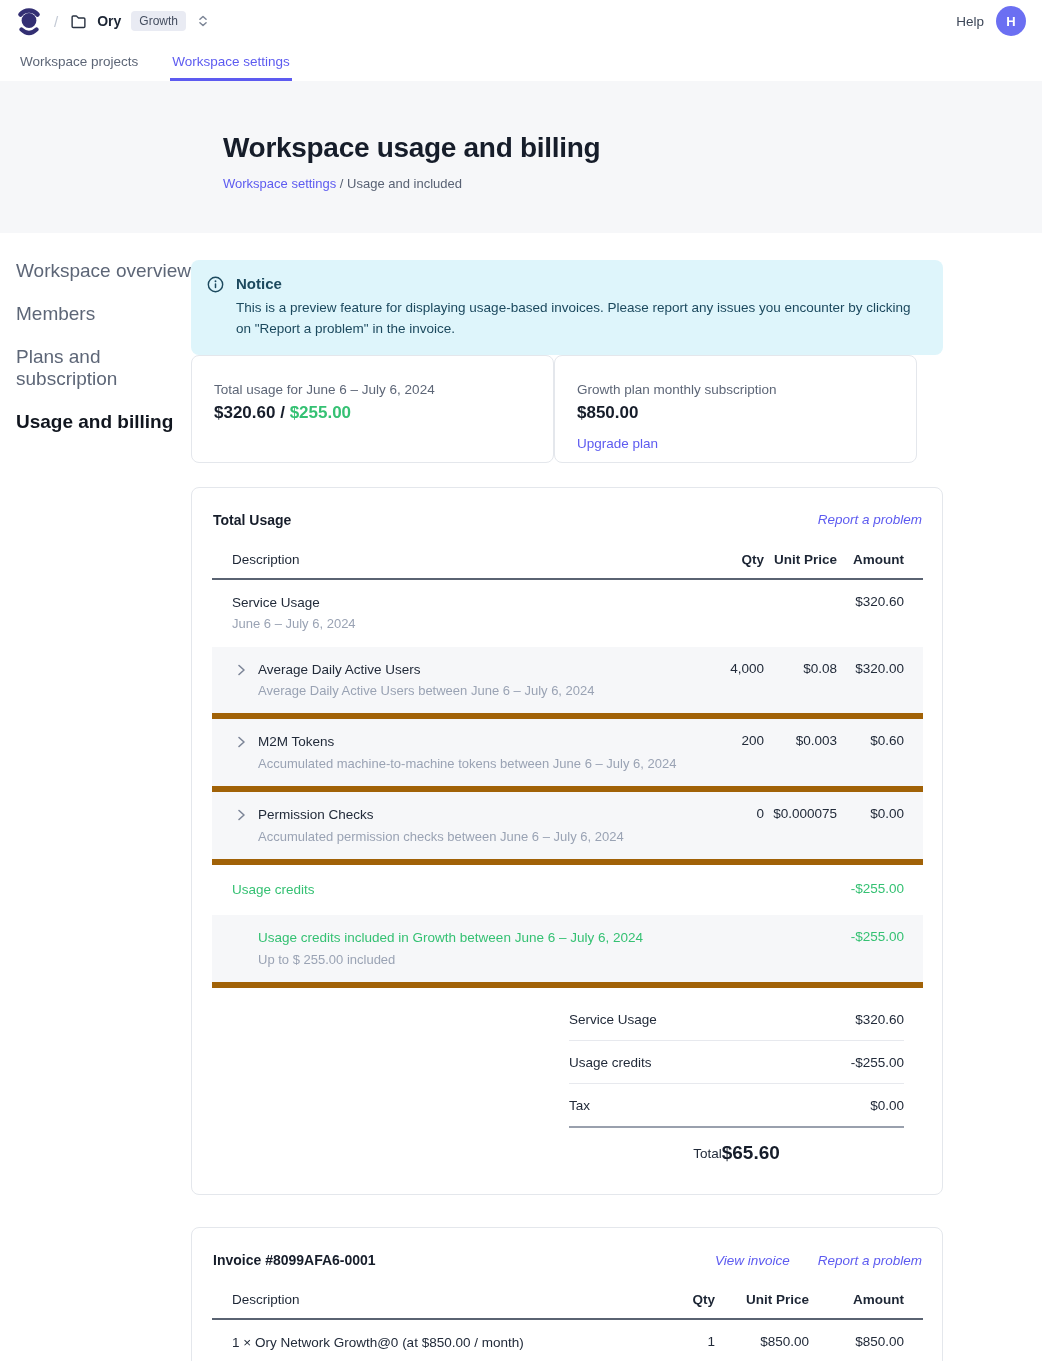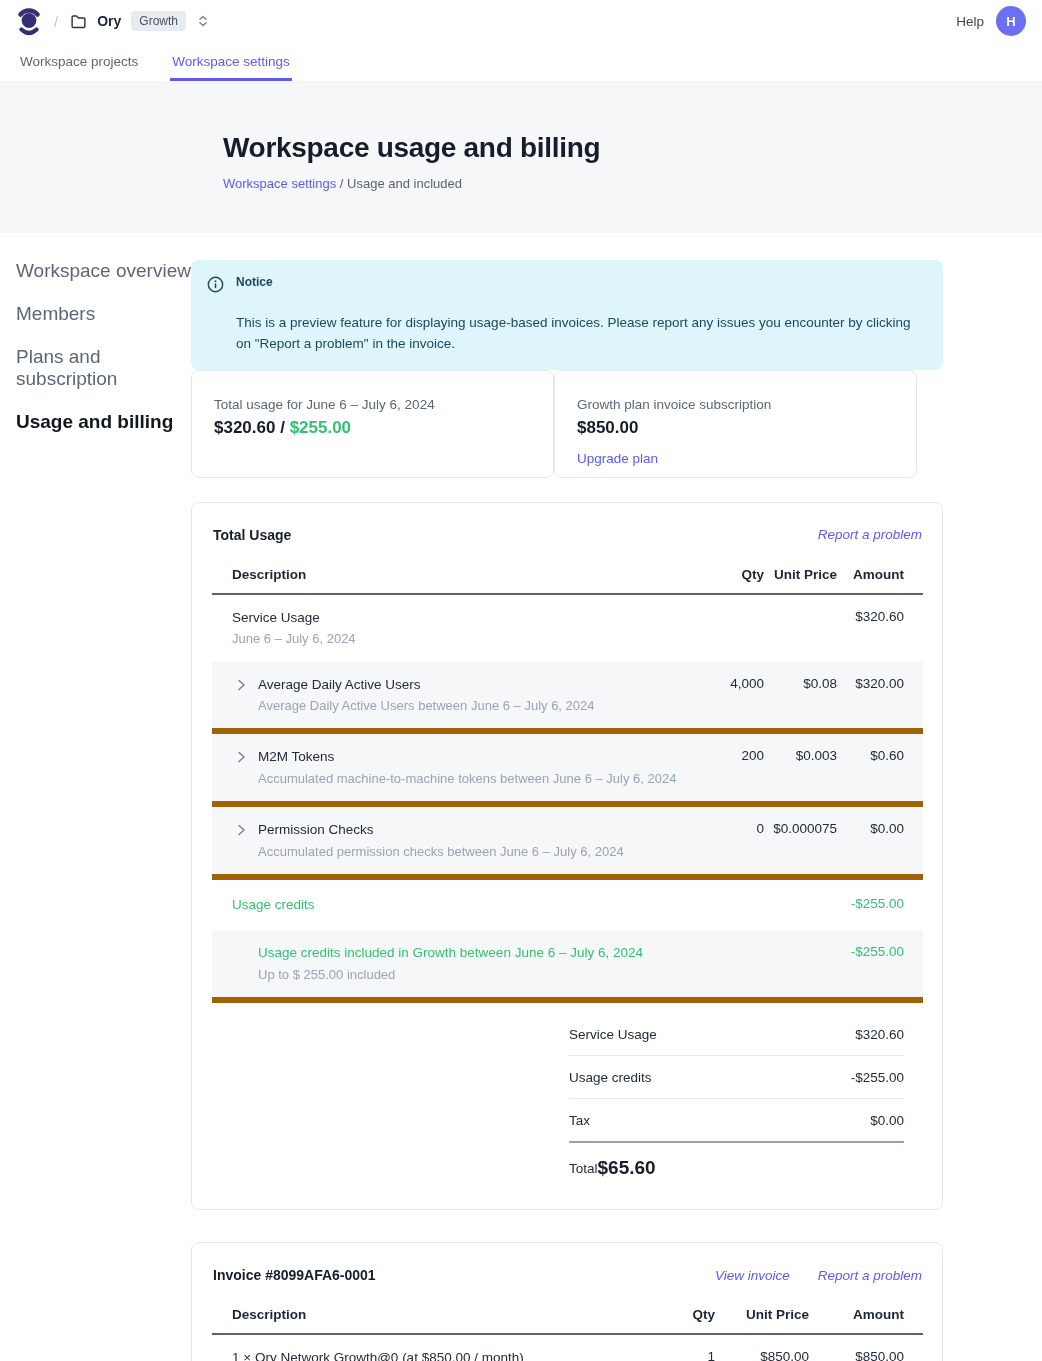--- a/index.html
+++ b/index.html
@@ -44,60 +44,60 @@
   .main { display:flex; padding-top:27px; }
   .sidenav { width:191px; padding-left:16px; flex:none; }
   .sidenav .nav-item { font-size:19px; color:#5d6677; margin-bottom:20px; cursor:pointer; line-height:1.2; }
   .sidenav .nav-item.active { color:#11161f; font-weight:700; }
   .content { width:752px; flex:none; padding-bottom:16px; }
 
   
   .notice { background:#def5fb; border-radius:8px; padding:15px 18px 15px 16px; display:flex; gap:12px;
     color:#1c495e; }
   .info-ico { width:17px; height:17px; flex:none; margin-top:1px; }
-  .notice-title { font-weight:700; font-size:12px; margin-bottom:24px; }
+  .notice-title { font-weight:700; font-size:15px; margin-bottom:6px; }
   .notice-body { font-size:13.5px; line-height:1.55; max-width:700px; }
 
   
   .cards-row { display:flex; }
   .mini-card { border:1px solid #e4e7ec; border-radius:8px; width:363px; height:108px; padding:26px 22px; }
   .mini-label { color:#5d6677; font-size:13.5px; }
   .mini-value { margin-top:6px; font-size:17px; font-weight:700; color:#161d2a; }
   .mini-value .credit { color:#35c173; }
   .upgrade-link { display:inline-block; margin-top:13px; font-size:13.5px; }
 
   
   .table-card { border:1px solid #e4e7ec; border-radius:8px; margin-top:24px; padding:20px 19px 24px 20px; }
   .card-head { display:flex; align-items:center; padding:4px 1px 14px; }
   .card-title { font-size:14px; font-weight:700; color:#161d2a; }
   .card-links { margin-left:auto; display:flex; gap:28px; font-size:13.5px;font-style:italic; }
 
   .t-header { display:flex; align-items:center; padding:10px 19px 11px 20px; border-bottom:2px solid #5a6372; }
-  .t-header .h-desc { flex:1; font-weight:700; color:#1d2635; }
+  .t-header .h-desc { flex:1; font-weight:400; color:#1d2635; }
   .h-num { font-weight:700; color:#1d2635; text-align:right; }
 
   .usage-t .col-qty { width:80px; } .usage-t .col-unit { width:73px; } .usage-t .col-amt { width:67px; }
   .inv-t   .col-qty { width:80px; } .inv-t   .col-unit { width:94px; } .inv-t   .col-amt { width:95px; }
 
   .t-row { display:flex; align-items:flex-start; padding:13px 19px 13px 20px; }
   .t-row.shaded { background:#f6f7f9; border-bottom:6px solid #a16207;justify-content:center; }
   .t-row .cell-desc { flex:1; display:flex; gap:8px; }
   .t-row.indent .cell-desc { padding-left:26px; }
   .chev { width:18px; height:18px; flex:none; margin-top:1px; cursor:pointer; }
   .row-title { font-size:13.5px; color:#222b3a; line-height:1.45; }
   .row-sub { font-size:13px; color:#9aa3b4; margin-top:3px; line-height:1.4; }
   .cell-num { text-align:right; font-size:13.5px; color:#222b3a; padding-top:1px; }
   .green { color:#35c173 !important; }
   .t-row.single { padding:15px 19px 16px 20px; }
 
   
   .summary { width:335px; margin:10px 19px 0 auto; }
   .sum-row { display:flex; justify-content:space-between; padding:14px 0 13px; border-bottom:1px solid #e7e9ee; font-size:13.5px; }
   .sum-row.dark-border { border-bottom:2px solid #99a0ad; }
-  .sum-total { display:flex; justify-content:flex-start; align-items:center; padding:14px 0 6px; }
+  .sum-total { display:flex; justify-content:center; align-items:center; padding:14px 0 6px; }
   .sum-total .t-label { font-size:13.5px; }
   .sum-total .t-value { font-size:19px; font-weight:700; color:#161d2a; }
 </style>
 </head>
 <body>
 
 <header class="topbar">
   <div class="topbar-left">
     <svg class="logo" viewBox="0 0 26 30">
       <path d="M4.5 8.5 A 11 11 0 0 1 21.5 8.5" fill="none" stroke="#332f73" stroke-width="4.6" stroke-linecap="round"></path>
@@ -158,21 +158,21 @@
         <div class="notice-body">This is a preview feature for displaying usage-based invoices. Please report any issues you encounter by clicking on "Report a problem" in the invoice.</div>
       </div>
     </div>
 
     <div class="cards-row">
       <div class="mini-card">
         <div class="mini-label">Total usage for June 6 – July 6, 2024</div>
         <div class="mini-value"><span>$320.60</span><span> / </span><span class="credit">$255.00</span></div>
       </div>
       <div class="mini-card">
-        <div class="mini-label">Growth plan invoice subscription</div>
+        <div class="mini-label">Growth plan monthly subscription</div>
         <div class="mini-value">$850.00</div>
         <a class="link upgrade-link">Upgrade plan</a>
       </div>
     </div>
 
     <div class="table-card usage-t">
       <div class="card-head">
         <div class="card-title">Total Usage</div>
         <div class="card-links">
           <a class="link">Report a problem</a>

